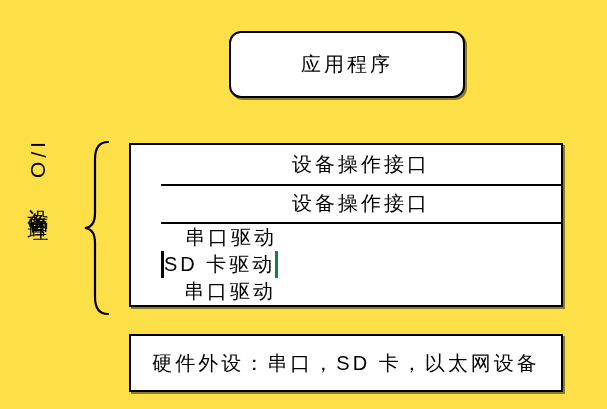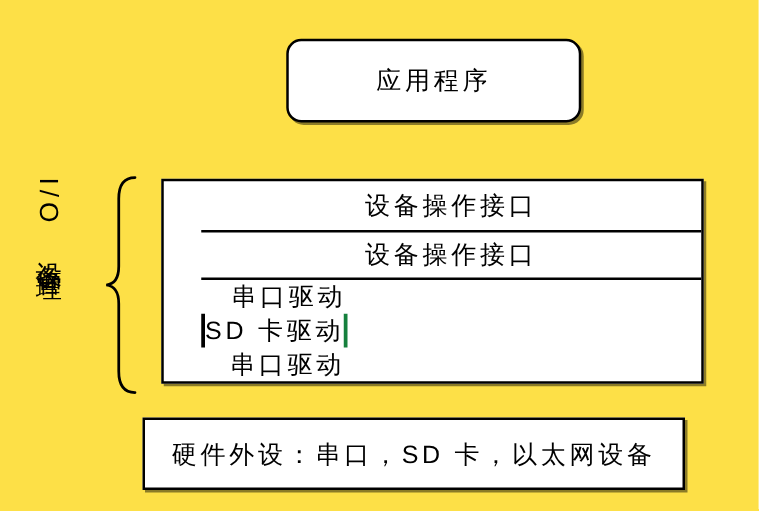--- a/index.html
+++ b/index.html
@@ -65,21 +65,21 @@
     display: flex;
     align-items: center;
     justify-content: center;
   }
   .cell-1 { width: 140px; }
   .cell-2 { flex: 1; border-left: 3px solid #000000; border-right: 3px solid #15803d; }
   .cell-3 { width: 138px; }
   
   .hw-box {
     position: absolute;
-    left: 114px;
+    left: 129px;
     top: 334px;
     width: 434px;
     height: 58px;
     border: 2px solid #000000;
     background: #ffffff;
     box-shadow: 2px 2px 0 rgba(0,0,0,0.45);
     box-sizing: border-box;
     display: flex;
     align-items: center;
     justify-content: center;

